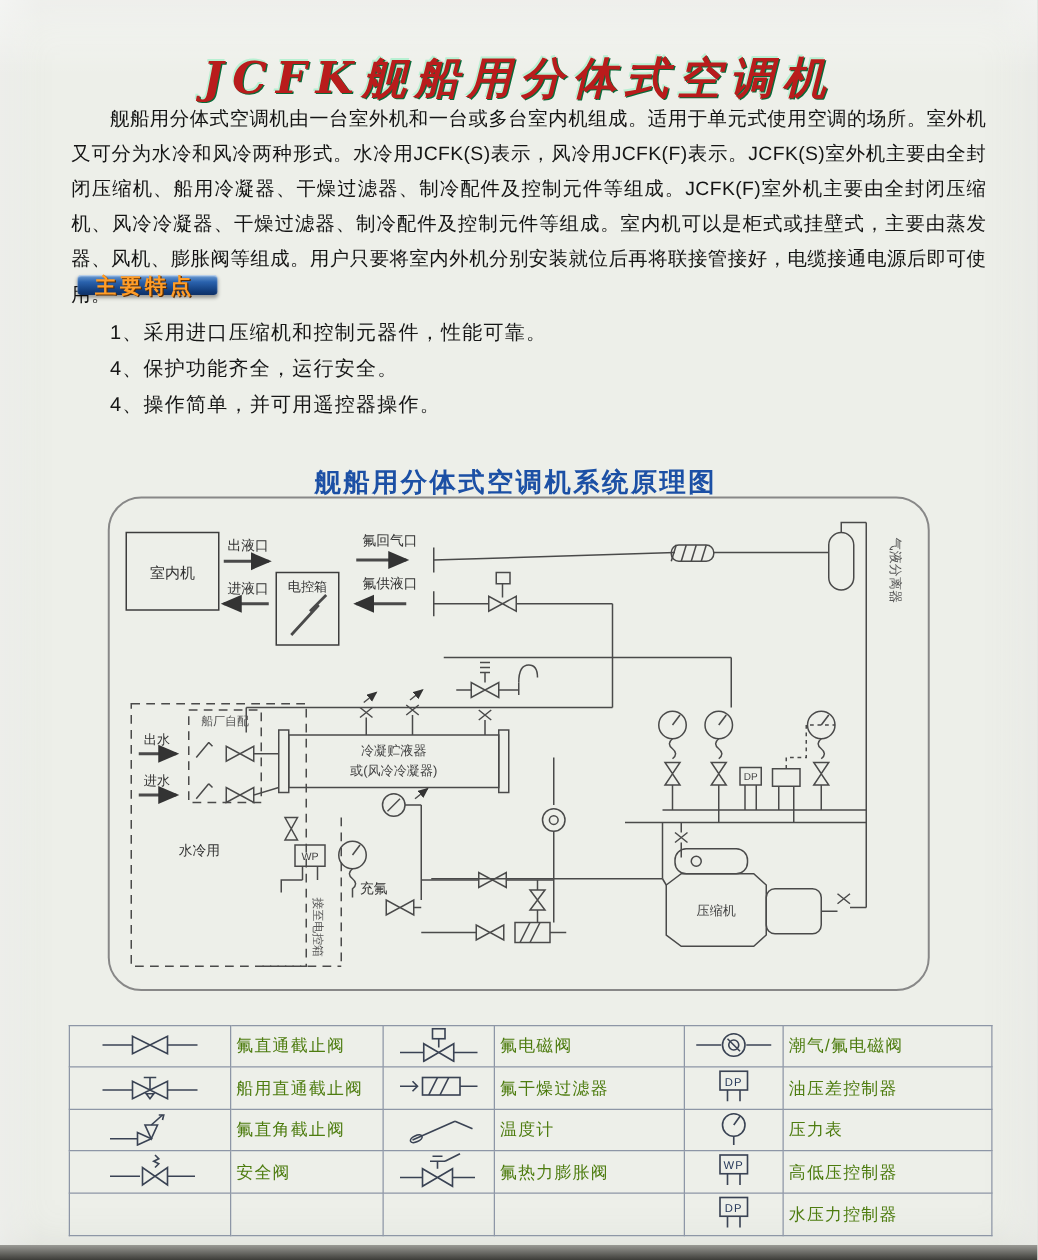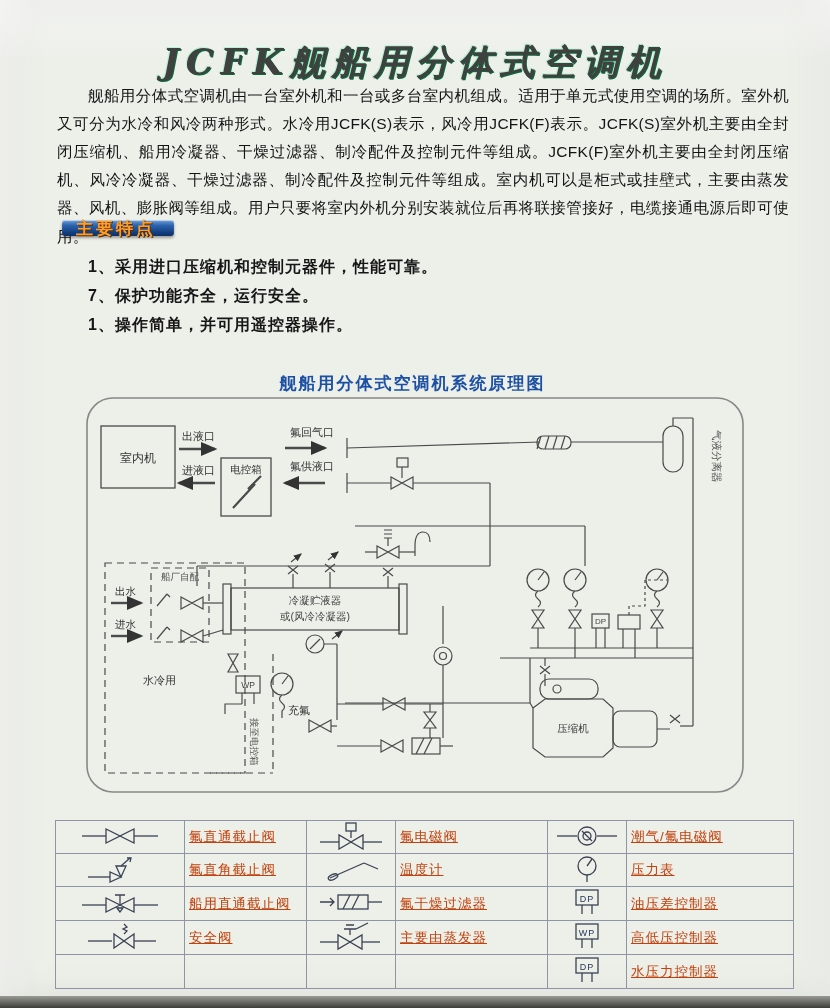--- a/index.html
+++ b/index.html
@@ -7,39 +7,39 @@
   .page{position:relative;width:830px;height:1008px;background:#edefe9;overflow:hidden;
         box-shadow:inset 0 0 40px rgba(120,125,115,.25);}
   .page::before{content:"";position:absolute;inset:0;background:
     linear-gradient(180deg,rgba(255,255,255,.5),rgba(255,255,255,0) 6%),
     linear-gradient(90deg,rgba(255,255,255,.45),rgba(255,255,255,0) 4%,rgba(255,255,255,0) 96%,rgba(255,255,255,.35));
     pointer-events:none;}
   .bottom-strip{position:absolute;left:0;bottom:0;width:830px;height:12px;
     background:linear-gradient(180deg,#9a9a95,#3c3c38);}
   .title{position:absolute;top:16px;left:0;width:830px;text-align:center;
     font-family:"DejaVu Serif",serif;font-weight:bold;font-style:italic;
-    font-size:35px;letter-spacing:7px;color:#404040;
+    font-size:35px;letter-spacing:7px;color:#b91c1c;
     text-shadow:1px 1px 0 #0a6b3a, -1px -1px 0 #b8f0d2;}
   .intro{position:absolute;top:66px;left:57px;width:732px;font-size:15.5px;
     line-height:1.82;color:#141414;text-align:justify;text-indent:2em;letter-spacing:.3px;}
   .badge{position:absolute;top:220px;left:62px;height:16px;padding:0 18px 0 14px;
     border-radius:3px;display:flex;align-items:center;
     background:linear-gradient(180deg,#6f9fd6 0%,#2a62ad 35%,#123d7c 80%,#0e3066 100%);
     box-shadow:0 2px 3px rgba(0,0,0,.35), inset 0 1px 1px rgba(255,255,255,.6);
     color:#ff9d28;font-weight:bold;font-size:17px;letter-spacing:3px;
     text-shadow:1px 1px 0 #5c2c00;}
-  .features{position:absolute;top:252px;left:88px;font-size:16px;color:#161616;font-weight:bold;}
+  .features{position:absolute;top:252px;left:88px;font-size:16px;color:#161616;}
   .features div{line-height:29px;letter-spacing:1px;}
   .diag-title{position:absolute;top:372px;left:0;width:825px;text-align:center;
-    font-size:17px;font-weight:bold;color:#1c50a5;letter-spacing:2px;}
+    font-size:21px;font-weight:bold;color:#1c50a5;letter-spacing:2px;}
   .diagram{position:absolute;top:396px;left:85px;}
   svg text{font-family:"Liberation Sans",sans-serif;}
   .legend{position:absolute;top:820px;left:55px;border-collapse:collapse;table-layout:fixed;}
   .legend td{border:1px solid #8d96a6;height:32px;padding:0 4px;
-    font-size:13.5px;color:#c2410c;letter-spacing:1px;vertical-align:middle;text-decoration:underline;}
+    font-size:13.5px;color:#4d7c0f;letter-spacing:1px;vertical-align:middle;}
   .legend td.sym{text-align:center;padding:0;}
   .legend tr td:nth-child(1){width:128px;}
   .legend tr td:nth-child(2){width:113px;}
   .legend tr td:nth-child(3){width:88px;}
   .legend tr td:nth-child(4){width:143px;}
   .legend tr td:nth-child(5){width:78px;}
   .legend tr td:nth-child(6){width:158px;}
 </style>
 </head>
 <body>
@@ -49,22 +49,22 @@
   <h1 class="title">JCFK舰船用分体式空调机</h1>
 
   <p class="intro">舰船用分体式空调机由一台室外机和一台或多台室内机组成。适用于单元式使用空调的场所。室外机又可分为水冷和风冷两种形式。水冷用JCFK(S)表示，风冷用JCFK(F)表示。JCFK(S)室外机主要由全封闭压缩机、船用冷凝器、干燥过滤器、制冷配件及控制元件等组成。JCFK(F)室外机主要由全封闭压缩机、风冷冷凝器、干燥过滤器、制冷配件及控制元件等组成。室内机可以是柜式或挂壁式，主要由蒸发器、风机、膨胀阀等组成。用户只要将室内外机分别安装就位后再将联接管接好，电缆接通电源后即可使用。</p>
 
   <div class="badge">
     <span>主要特点</span>
   </div>
 
   <div class="features">
     <div>1、采用进口压缩机和控制元器件，性能可靠。</div>
-    <div>7、保护功能齐全，运行安全。</div>
-    <div>1、操作简单，并可用遥控器操作。</div>
+    <div>4、保护功能齐全，运行安全。</div>
+    <div>4、操作简单，并可用遥控器操作。</div>
   </div>
 
   <div class="diag-title">舰船用分体式空调机系统原理图</div>
 
   <svg class="diagram" width="660" height="400" viewBox="0 0 660 400" fill="none" stroke="#4a4a4a" stroke-width="1.2">
     <defs>
       <marker id="arr" markerWidth="8" markerHeight="8" refX="6" refY="3" orient="auto">
         <path d="M0 0 L7 3 L0 6 Z" fill="#333" stroke="none"></path>
       </marker>
     </defs>
@@ -302,45 +302,20 @@
               <circle cx="32" cy="12" r="9"></circle>
               <circle cx="32" cy="12" r="4"></circle>
           <line x1="27" y1="7" x2="37" y2="17"></line>
               <line x1="42" y1="12" x2="62" y2="12"></line>
             </svg></td>
       <td>潮气/氟电磁阀</td>
     </tr>
     <tr>
       <td class="sym">
         <svg width="84" height="28" viewBox="0 0 84 28" fill="none" stroke="#3a4354" stroke-width="1.3">
-          <line x1="10" y1="22" x2="32" y2="22"></line>
-              <path d="M32 17 L32 27 L43 22 Z"></path>
-          <path d="M38 11 L48 11 L43 22 Z"></path>
-              <path d="M43 11 L52 3" marker-end="none"></path>
-              <path d="M49 3 l4 0 l-1 4" fill="none"></path>
-            </svg></td>
-      <td>氟直角截止阀</td>
-      <td class="sym">
-        <svg width="70" height="26" viewBox="0 0 70 26" fill="none" stroke="#3a4354" stroke-width="1.3">
-          <path d="M14 22 L48 7"></path>
-              <ellipse cx="17" cy="21" rx="5" ry="2.5" transform="rotate(-24 17 21)"></ellipse>
-          <path d="M48 7 L62 13"></path>
-            </svg></td>
-      <td>温度计</td>
-      <td class="sym">
-        <svg width="40" height="28" viewBox="0 0 40 28" fill="none" stroke="#3a4354" stroke-width="1.3">
-          <circle cx="20" cy="11" r="9"></circle>
-              <line x1="20" y1="11" x2="25" y2="4"></line>
-              <line x1="20" y1="20" x2="20" y2="27"></line>
-            </svg></td>
-      <td>压力表</td>
-    </tr>
-    <tr>
-      <td class="sym">
-        <svg width="84" height="28" viewBox="0 0 84 28" fill="none" stroke="#3a4354" stroke-width="1.3">
           <line x1="4" y1="17" x2="28" y2="17"></line>
               <path d="M28 10 L28 24 L42 17 Z M56 10 L56 24 L42 17 Z"></path>
           <path d="M42 17 L42 7 M37 7 L47 7 M42 24 l-3 -4 l6 0 Z"></path>
               <line x1="56" y1="17" x2="80" y2="17"></line>
             </svg></td>
       <td>船用直通截止阀</td>
       <td class="sym">
         <svg width="70" height="24" viewBox="0 0 70 24" fill="none" stroke="#3a4354" stroke-width="1.3">
           <path d="M4 12 L18 12 M14 8 l4 4 l-4 4"></path>
               <rect x="22" y="5" width="30" height="14"></rect>
@@ -353,36 +328,61 @@
         <svg width="40" height="30" viewBox="0 0 40 30" fill="none" stroke="#3a4354" stroke-width="1.3">
           <rect x="9" y="3" width="22" height="15"></rect>
           <text x="20" y="14.5" text-anchor="middle" font-size="9" fill="#26385a" stroke="none">DP</text>
           <line x1="15" y1="18" x2="15" y2="27"></line>
               <line x1="25" y1="18" x2="25" y2="27"></line>
             </svg></td>
       <td>油压差控制器</td>
     </tr>
     <tr>
       <td class="sym">
+        <svg width="84" height="28" viewBox="0 0 84 28" fill="none" stroke="#3a4354" stroke-width="1.3">
+          <line x1="10" y1="22" x2="32" y2="22"></line>
+              <path d="M32 17 L32 27 L43 22 Z"></path>
+          <path d="M38 11 L48 11 L43 22 Z"></path>
+              <path d="M43 11 L52 3" marker-end="none"></path>
+              <path d="M49 3 l4 0 l-1 4" fill="none"></path>
+            </svg></td>
+      <td>氟直角截止阀</td>
+      <td class="sym">
+        <svg width="70" height="26" viewBox="0 0 70 26" fill="none" stroke="#3a4354" stroke-width="1.3">
+          <path d="M14 22 L48 7"></path>
+              <ellipse cx="17" cy="21" rx="5" ry="2.5" transform="rotate(-24 17 21)"></ellipse>
+          <path d="M48 7 L62 13"></path>
+            </svg></td>
+      <td>温度计</td>
+      <td class="sym">
+        <svg width="40" height="28" viewBox="0 0 40 28" fill="none" stroke="#3a4354" stroke-width="1.3">
+          <circle cx="20" cy="11" r="9"></circle>
+              <line x1="20" y1="11" x2="25" y2="4"></line>
+              <line x1="20" y1="20" x2="20" y2="27"></line>
+            </svg></td>
+      <td>压力表</td>
+    </tr>
+    <tr>
+      <td class="sym">
         <svg width="84" height="30" viewBox="0 0 84 30" fill="none" stroke="#3a4354" stroke-width="1.3">
           <line x1="10" y1="20" x2="34" y2="20"></line>
           <path d="M36 13 L36 27 L46 20 Z M56 13 L56 27 L46 20 Z"></path>
           <path d="M46 13 l3 -3 l-4 -2 l4 -2 l-3 -3"></path>
               <line x1="56" y1="20" x2="78" y2="20"></line>
             </svg></td>
       <td>安全阀</td>
       <td class="sym">
         <svg width="70" height="30" viewBox="0 0 70 30" fill="none" stroke="#3a4354" stroke-width="1.3">
           <line x1="4" y1="21" x2="22" y2="21"></line>
               <path d="M22 14 L22 28 L34 21 Z M46 14 L46 28 L34 21 Z"></path>
           <line x1="46" y1="21" x2="64" y2="21"></line>
               <path d="M34 14 L34 8 M28 8 l12 0 M30 4 l8 0"></path>
           <path d="M40 8 L52 2"></path>
             </svg></td>
-      <td>主要由蒸发器</td>
+      <td>氟热力膨胀阀</td>
       <td class="sym">
         <svg width="40" height="30" viewBox="0 0 40 30" fill="none" stroke="#3a4354" stroke-width="1.3">
           <rect x="9" y="3" width="22" height="15"></rect>
           <text x="20" y="14.5" text-anchor="middle" font-size="9" fill="#26385a" stroke="none">WP</text>
           <line x1="15" y1="18" x2="15" y2="27"></line>
               <line x1="25" y1="18" x2="25" y2="27"></line>
             </svg></td>
       <td>高低压控制器</td>
     </tr>
     <tr>

